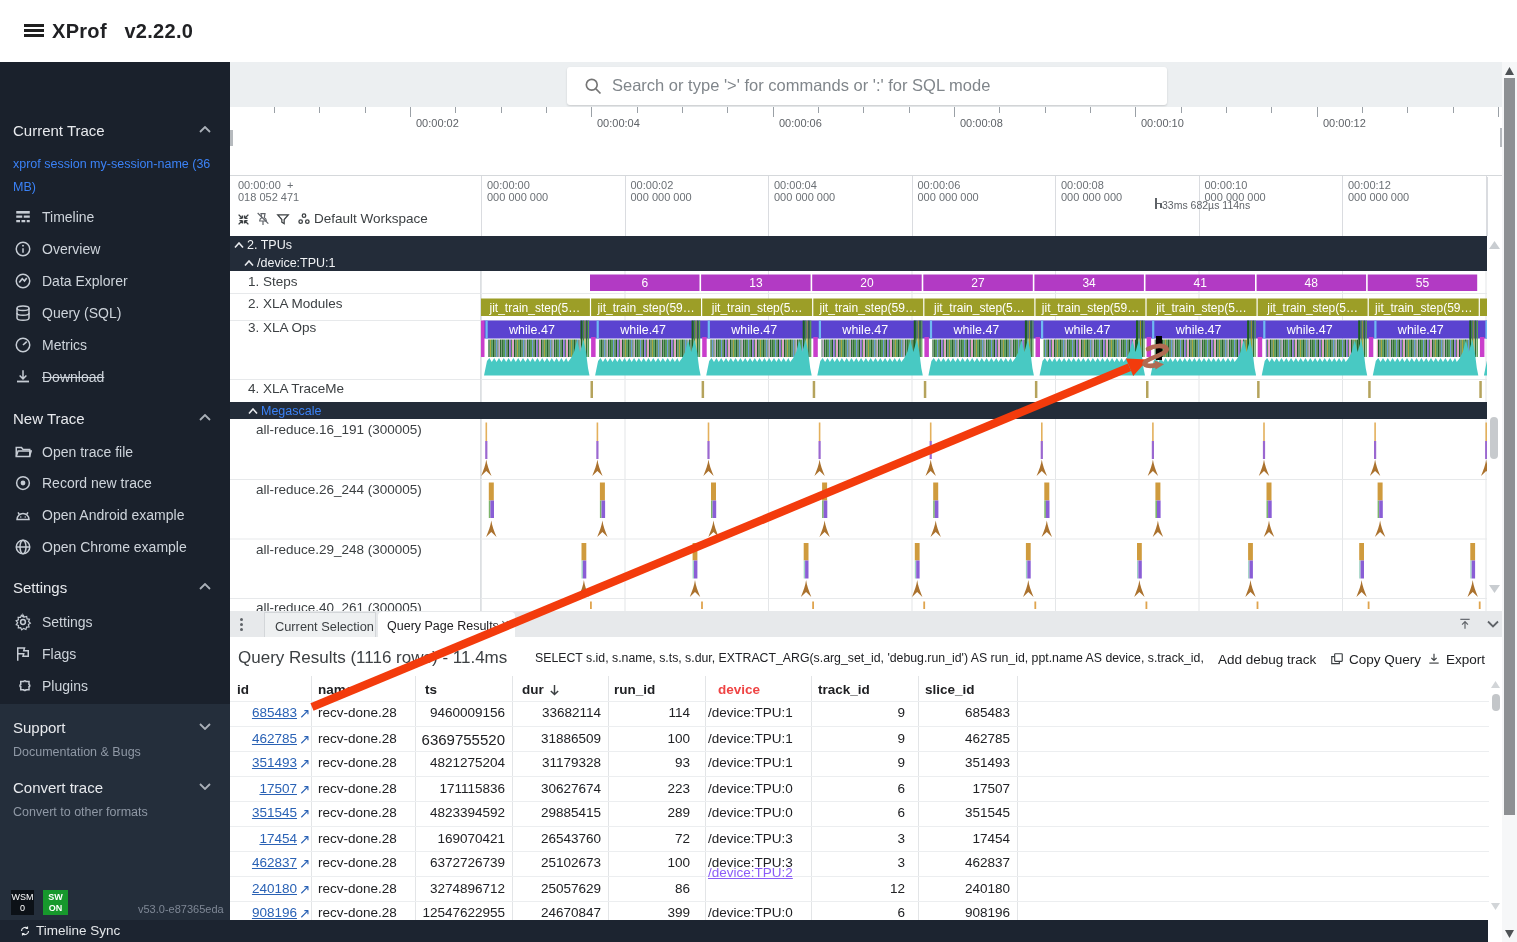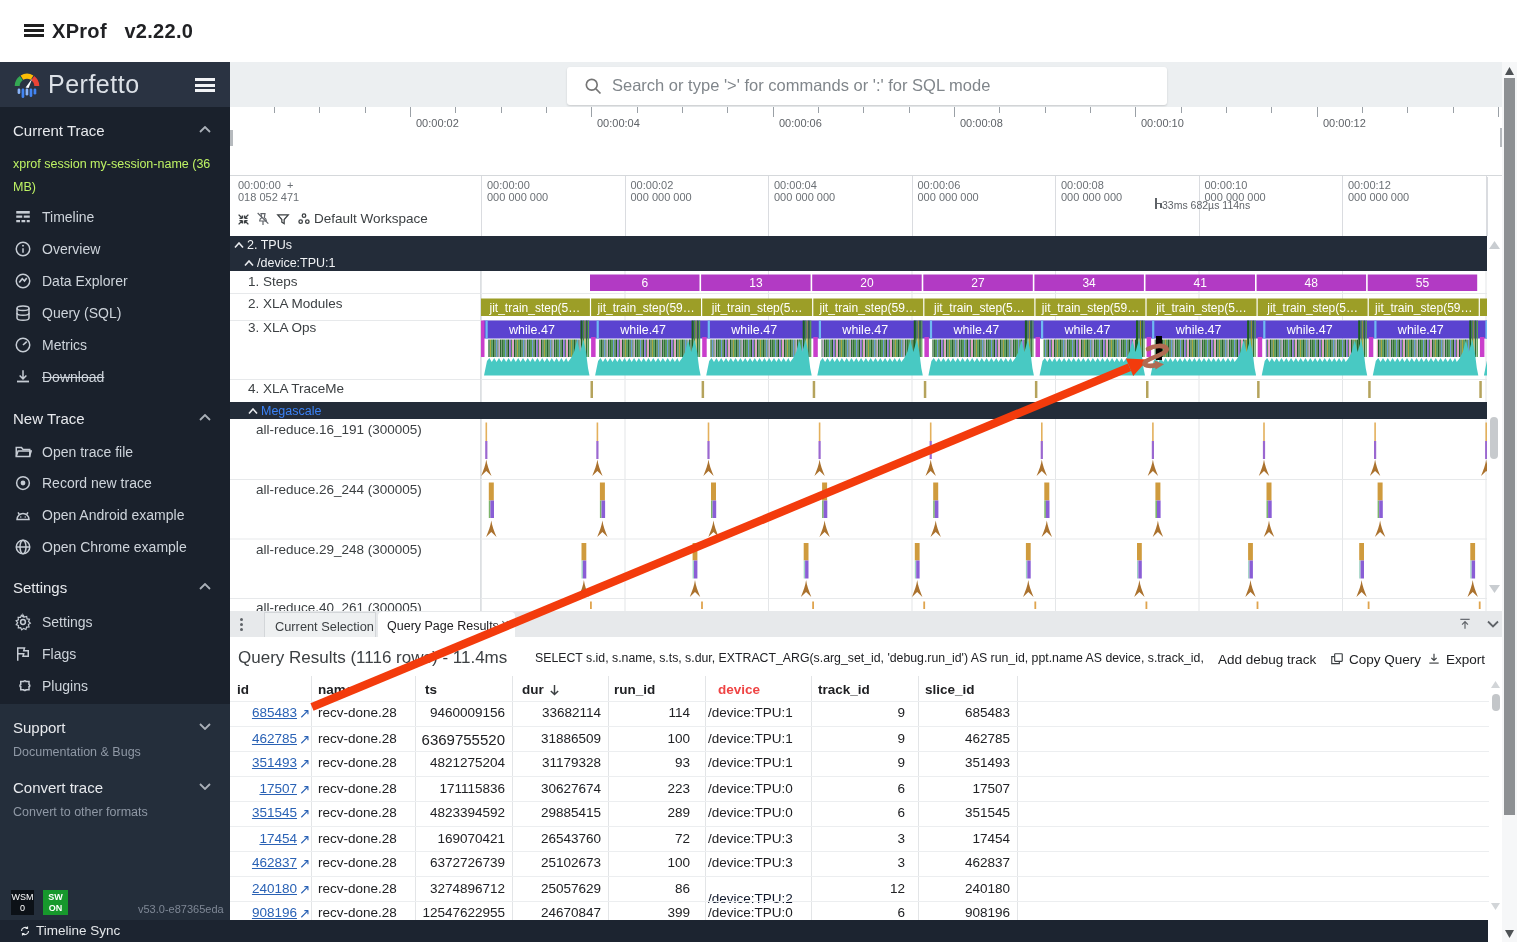--- a/index.html
+++ b/index.html
@@ -11,44 +11,25 @@
 
 <div class="abs" style="left:0;top:0;width:1517px;height:52px;background:#fff;">
   <div class="abs" style="left:24px;top:24px;width:20px;height:13px;">
     <div class="abs" style="left:0;top:0;width:20px;height:2.6px;background:#1f1f1f;"></div>
     <div class="abs" style="left:0;top:5.2px;width:20px;height:2.6px;background:#1f1f1f;"></div>
     <div class="abs" style="left:0;top:10.4px;width:20px;height:2.6px;background:#1f1f1f;"></div>
   </div>
   <div class="abs nw" style="left:52px;top:20px;font-size:20px;font-weight:700;color:#202124;letter-spacing:.3px;">XProf&nbsp; &nbsp;v2.22.0</div>
 </div>
 <div class="abs" style="left:0;top:62px;width:230px;height:880px;background:#1a212c;overflow:hidden;">
-    <div class="abs" style="left:0;top:0;width:230px;height:45px;background:#2a3342;">
- <svg class="abs" style="left:13px;top:9px" width="28" height="28" viewBox="0 0 28 28" fill="none">
-  <path d="M4.2 15 A9.8 9.8 0 0 1 8.3 7.1" stroke="#34a853" stroke-width="5"></path>
-  <path d="M8.9 6.7 A9.8 9.8 0 0 1 19.1 6.7" stroke="#fbbc05" stroke-width="5"></path>
-  <path d="M19.7 7.1 A9.8 9.8 0 0 1 23.8 15" stroke="#ea4335" stroke-width="5"></path>
-  <path d="M12.6 16.5 L19.2 7.6 L15.6 17 Z" fill="#fff"></path>
-  <rect x="4.6" y="17.5" width="2.7" height="5.5" rx="1.35" fill="#8ab4f8"></rect>
-  <rect x="8.6" y="17.5" width="2.7" height="9.5" rx="1.35" fill="#4285f4"></rect>
-  <rect x="12.6" y="17.5" width="2.7" height="7" rx="1.35" fill="#8ab4f8"></rect>
-  <rect x="16.6" y="17.5" width="2.7" height="8.5" rx="1.35" fill="#4285f4"></rect>
-  <rect x="20.6" y="17.5" width="2.7" height="6" rx="1.35" fill="#4285f4"></rect>
- </svg>
- <div class="abs nw" style="left:48px;top:8px;font-size:25px;font-weight:300;color:#dce1e7;letter-spacing:.5px;">Perfetto</div>
- <div class="abs" style="left:195px;top:16px;width:20px;height:14px;">
-   <div class="abs" style="left:0;top:0;width:20px;height:3px;background:#f1f3f5;"></div>
-   <div class="abs" style="left:0;top:5.5px;width:20px;height:3px;background:#f1f3f5;"></div>
-   <div class="abs" style="left:0;top:11px;width:20px;height:3px;background:#f1f3f5;"></div>
- </div>
-</div>
     <div class="abs nw" style="left:13px;top:60px;font-size:15px;font-weight:500;color:#e8eaee;">Current Trace</div>
     <svg class="abs" style="left:199px;top:64px" width="12" height="7" viewBox="0 0 12 7">
       <path d="M1 6 L6 1 L11 6" stroke="#aab0b8" stroke-width="1.8" fill="none"></path>
     </svg>
-    <div class="abs" style="left:13px;top:91px;width:200px;font-size:12.5px;line-height:23px;color:#bef264;">xprof session my-session-name (36 MB)</div>
+    <div class="abs" style="left:13px;top:91px;width:200px;font-size:12.5px;line-height:23px;color:#3b82f6;">xprof session my-session-name (36 MB)</div>
     <svg class="abs" style="left:14px;top:146px" width="18" height="18" viewBox="0 0 24 24" fill="none" stroke="#c6ccd4" stroke-width="2">
       <rect x="3" y="4" width="18" height="3.5" fill="#c6ccd4" stroke="none"></rect>
       <rect x="3" y="10" width="8" height="3" fill="#c6ccd4" stroke="none"></rect>
       <rect x="13" y="10" width="8" height="3" fill="#c6ccd4" stroke="none"></rect>
       <rect x="3" y="16" width="5" height="3" fill="#c6ccd4" stroke="none"></rect>
       <rect x="10" y="16" width="5" height="3" fill="#c6ccd4" stroke="none"></rect>
       <rect x="17" y="16" width="4" height="3" fill="#c6ccd4" stroke="none"></rect>
     </svg>
     <div class="abs nw" style="left:42px;top:147px;font-size:14px;color:#ced4db;">Timeline</div>
     <svg class="abs" style="left:14px;top:178px" width="18" height="18" viewBox="0 0 24 24" fill="none" stroke="#c6ccd4" stroke-width="2">
@@ -681,21 +662,21 @@
     <div class="abs nw" style="left:478px;top:244px;font-size:13.5px;color:#202124;">/device:TPU:3</div>
     <div class="abs nw" style="left:581px;top:244px;width:94px;text-align:right;font-size:13.5px;color:#202124;">3</div>
     <div class="abs nw" style="left:688px;top:244px;width:92px;text-align:right;font-size:13.5px;color:#202124;">462837</div>
     <div class="abs" style="left:0;top:264.5px;width:1259px;height:1px;background:#eceef0;"></div>
     <div class="abs nw" style="left:0px;top:270px;width:67px;text-align:right;font-size:13.5px;color:#2a62b5;"><span style="text-decoration:underline;">240180</span></div>
     <div class="abs nw" style="left:69px;top:270px;font-size:13.5px;color:#2a62b5;">↗</div>
     <div class="abs nw" style="left:88px;top:270px;font-size:13.5px;color:#202124;">recv-done.28</div>
     <div class="abs nw" style="left:185px;top:270px;width:90px;text-align:right;font-size:13.5px;color:#202124;">3274896712</div>
     <div class="abs nw" style="left:282px;top:270px;width:89px;text-align:right;font-size:13.5px;color:#202124;">25057629</div>
     <div class="abs nw" style="left:378px;top:270px;width:82px;text-align:right;font-size:13.5px;color:#202124;">86</div>
-    <div class="abs nw" style="left:478px;top:280px;font-size:13.5px;color:#0f172a;">/device:TPU:2</div>
+    <div class="abs nw" style="left:478px;top:254px;font-size:13.5px;color:#8b5cf6;text-decoration:underline;">/device:TPU:2</div>
     <div class="abs nw" style="left:581px;top:270px;width:94px;text-align:right;font-size:13.5px;color:#202124;">12</div>
     <div class="abs nw" style="left:688px;top:270px;width:92px;text-align:right;font-size:13.5px;color:#202124;">240180</div>
     <div class="abs" style="left:0;top:289.5px;width:1259px;height:1px;background:#eceef0;"></div>
     <div class="abs nw" style="left:0px;top:294px;width:67px;text-align:right;font-size:13.5px;color:#2a62b5;"><span style="text-decoration:underline;">908196</span></div>
     <div class="abs nw" style="left:69px;top:294px;font-size:13.5px;color:#2a62b5;">↗</div>
     <div class="abs nw" style="left:88px;top:294px;font-size:13.5px;color:#202124;">recv-done.28</div>
     <div class="abs nw" style="left:185px;top:294px;width:90px;text-align:right;font-size:13.5px;color:#202124;">12547622955</div>
     <div class="abs nw" style="left:282px;top:294px;width:89px;text-align:right;font-size:13.5px;color:#202124;">24670847</div>
     <div class="abs nw" style="left:378px;top:294px;width:82px;text-align:right;font-size:13.5px;color:#202124;">399</div>
     <div class="abs nw" style="left:478px;top:294px;font-size:13.5px;color:#202124;">/device:TPU:0</div>

